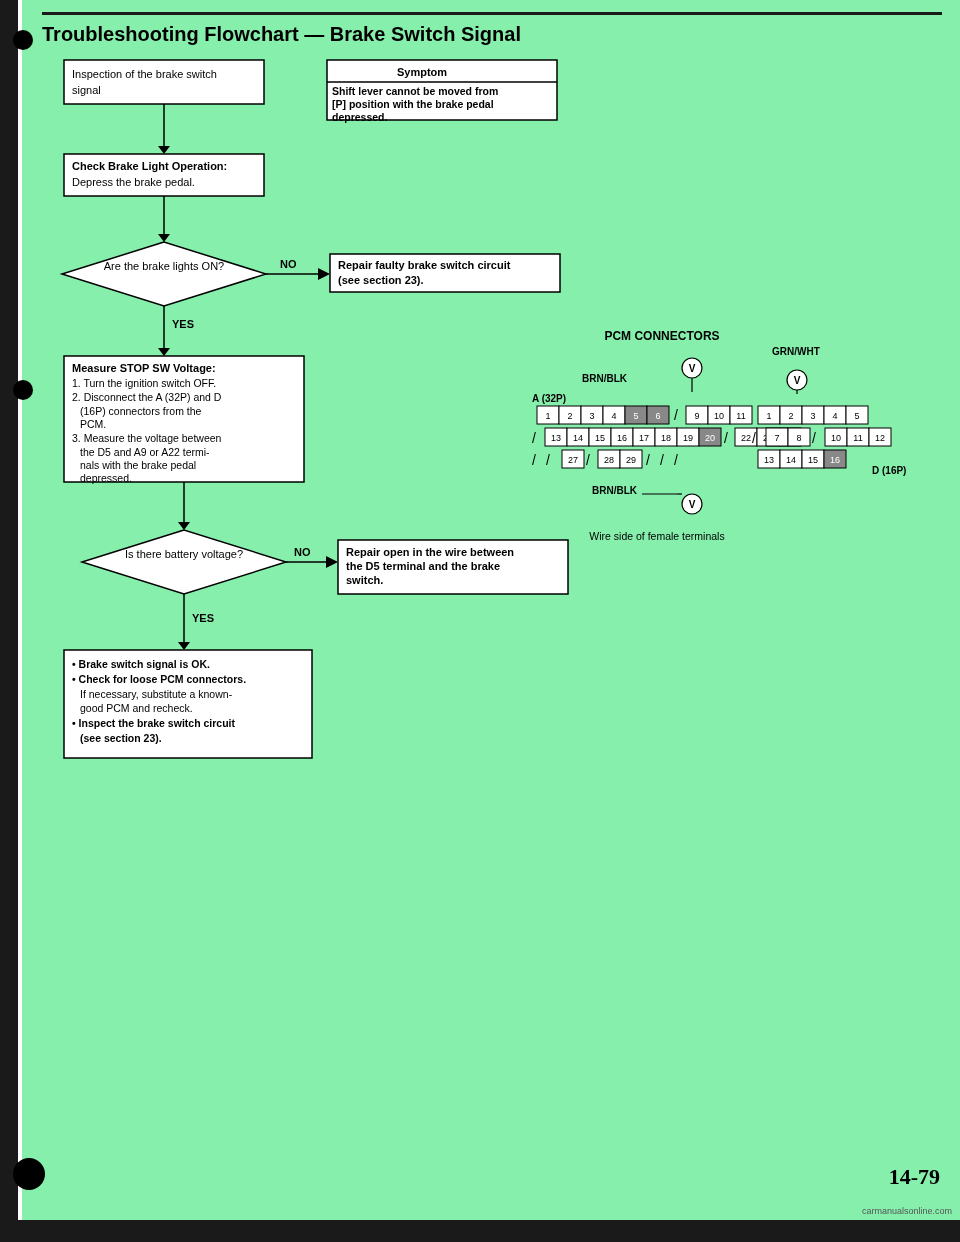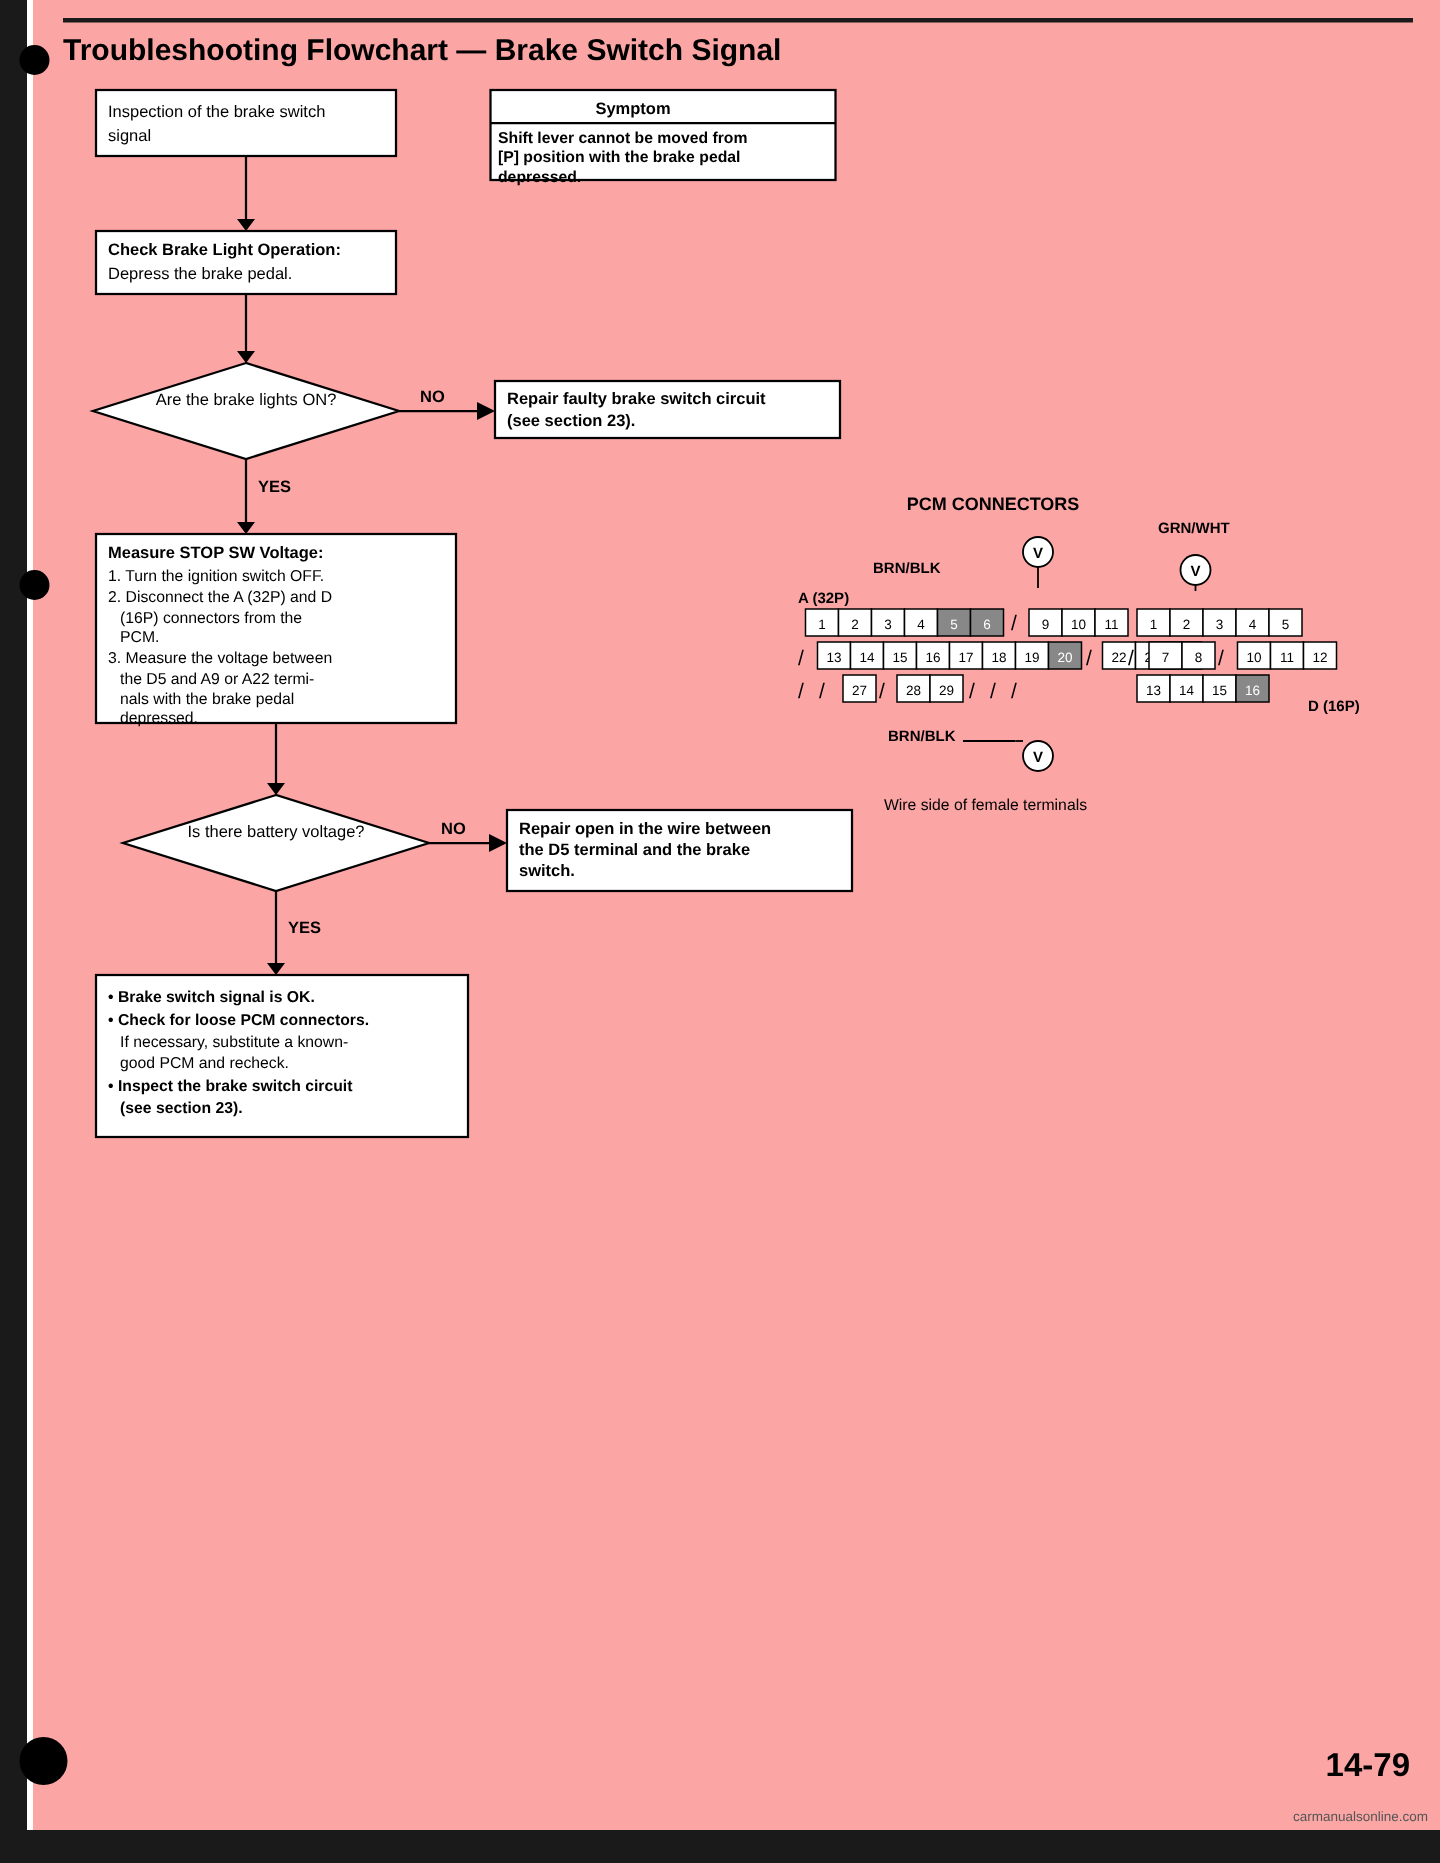--- a/index.html
+++ b/index.html
@@ -53,21 +53,21 @@
       height: 40px;
     }
 
     
     .main-content {
       position: absolute;
       left: 22px;
       top: 0;
       right: 0;
       bottom: 22px;
-      background: #fca5a5;
+      background: #86efac;
       padding: 12px 18px 12px 20px;
     }
 
     
     .top-line {
       width: 100%;
       height: 3px;
       background: #1a1a1a;
       margin-bottom: 8px;
     }
@@ -80,20 +80,21 @@
       letter-spacing: 0;
     }
 
     
     .page-number {
       position: absolute;
       bottom: 30px;
       right: 20px;
       font-size: 22px;
       font-weight: bold;
+      font-family: Liberation Serif, serif;
     }
 
     
     .website-label {
       position: absolute;
       bottom: 4px;
       right: 8px;
       font-size: 9px;
       color: #555;
     }

